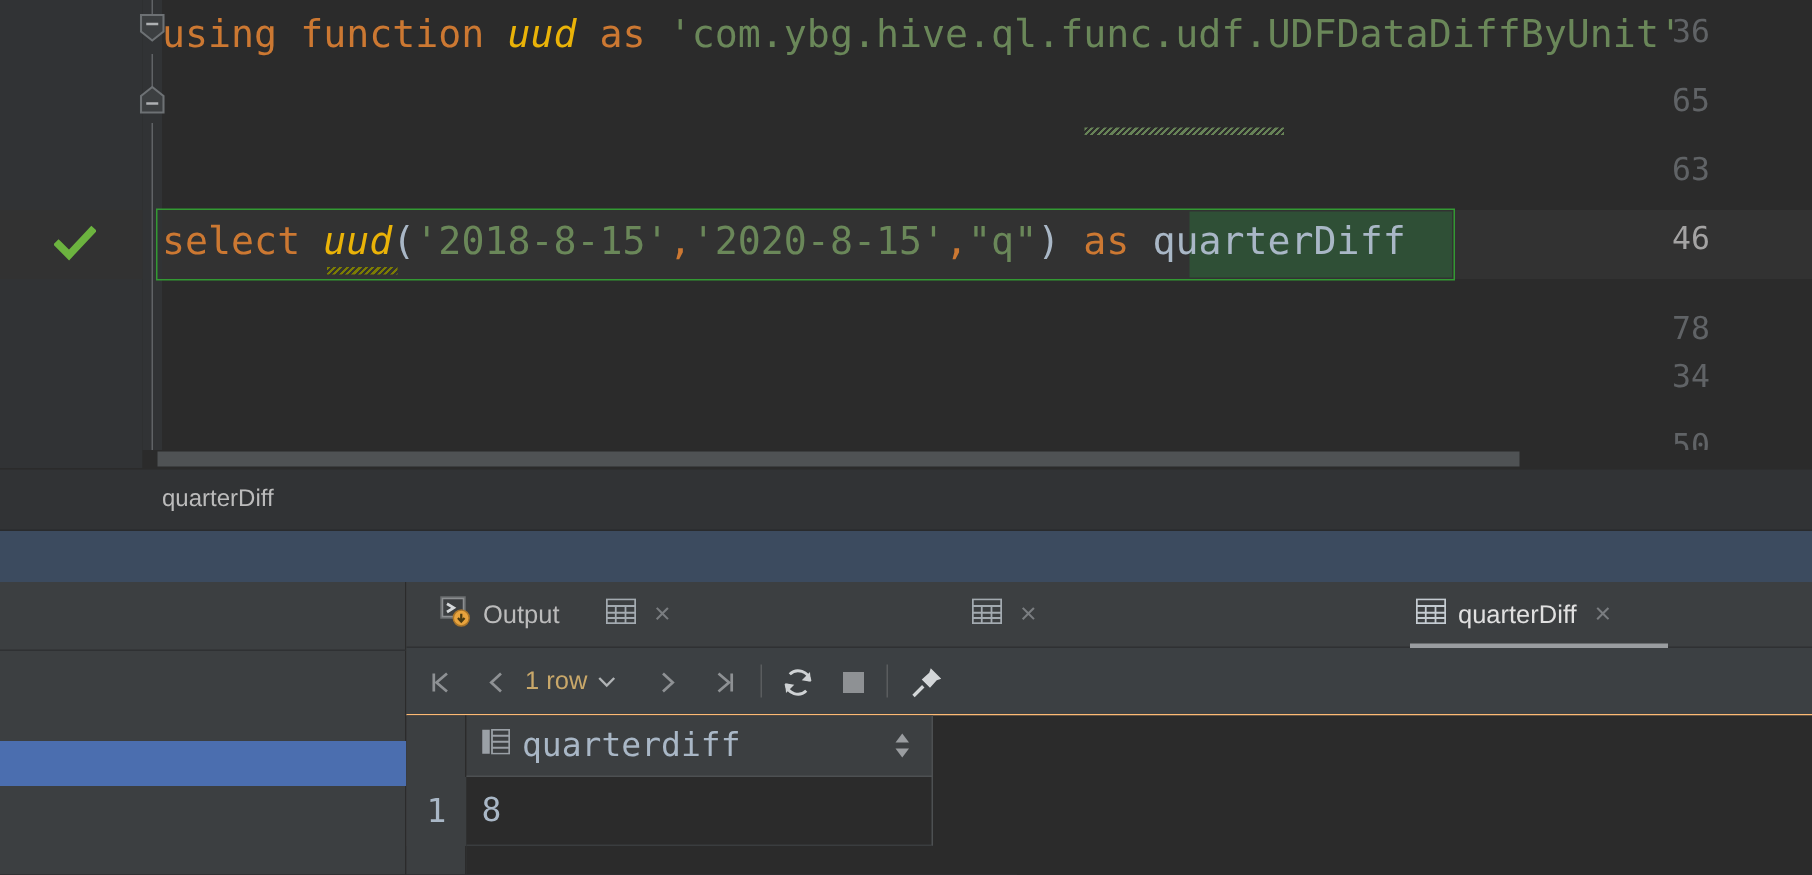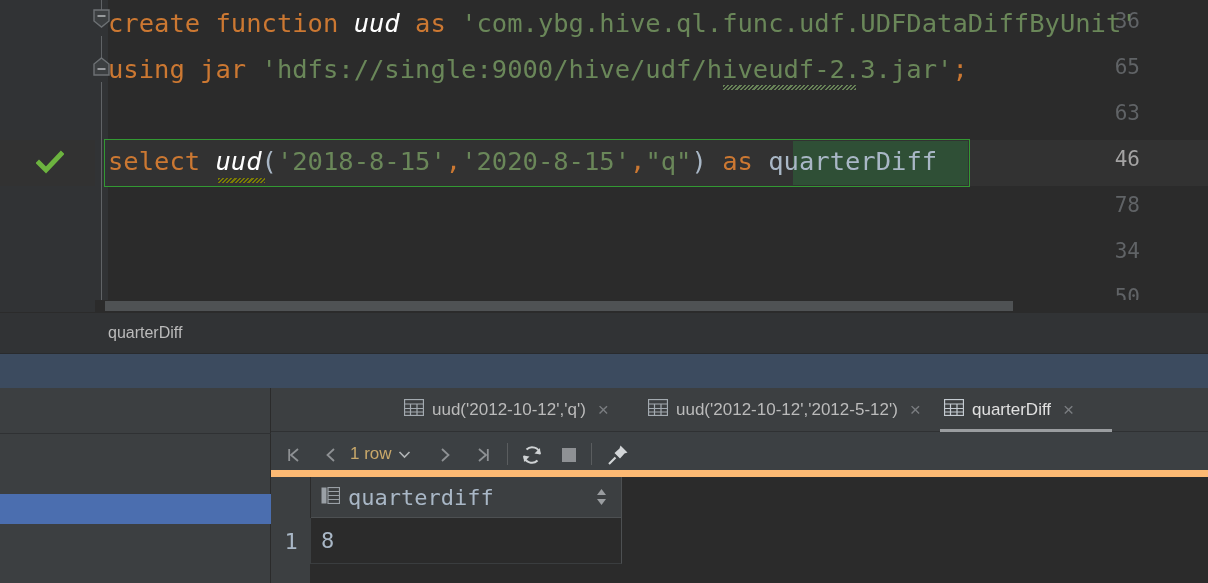--- a/index.html
+++ b/index.html
@@ -44,21 +44,21 @@
 
   .code {
     position: absolute; left: 108px; top: 0; right: 0; height: 300px;
     font-family: "DejaVu Sans Mono", monospace;
     font-size: 25.5px; line-height: 46px; white-space: pre;
     color: #a9b7c6; overflow: hidden;
   }
   .cl { position: absolute; left: 0; height: 46px; }
   .kw  { color: #cc7832; }
   .str { color: #6a8759; }
-  .fn  { color: #ffffff; font-style: italic; }
+  .fn  { color: #eab308; font-style: italic; }
   .pl  { color: #a9b7c6; }
   .id  { color: #a9b7c6; }
   .brk { color: #a9b7c6; }
 
   .curline-bg {
     position: absolute; left: 108px; right: 0; height: 46px; background: #323232;
   }
   .selbox {
     position: absolute; border: 1px solid #339933;
     pointer-events: none;
@@ -135,21 +135,21 @@
   }
   .tab .tclose { color: #7a7d80; font-size: 19px; margin-left: 4px; }
   .tab.active { color: #e0e0e0; }
   .tab.active .underline {
     position: absolute; left: 0; right: 0; bottom: 0; height: 3px; background: #9a9da0;
   }
 
   
   .toolbar {
     position: absolute; left: 0; top: 44px; right: 0; height: 45px;
-    background: #3c4043; border-bottom: 7px solid #fdba74;
+    background: #3c4043; border-bottom: 1px solid #fdba74;
   }
   .tbtn {
     position: absolute; top: 8px; width: 30px; height: 30px;
     display: flex; align-items: center; justify-content: center;
   }
   .tbsep {
     position: absolute; top: 11px; width: 1px; height: 22px; background: #5a5d5f;
   }
   .rowcount {
     position: absolute; top: 12px; font-size: 17px; color: #c9a86a;
@@ -203,21 +203,21 @@
     <div class="gutter"></div>
     <div class="foldcol"></div>
 
     <div class="gutter-cur" style="top:140px"></div>
     <div class="curline-bg" style="top:140px"></div>
 
     <div class="lnum" style="top:9px">36</div>
     <div class="lnum" style="top:55px">65</div>
     <div class="lnum" style="top:101px">63</div>
     <div class="lnum cur" style="top:147px">46</div>
-    <div class="lnum" style="top:193px">78</div>
+    <div class="lnum" style="top:207px">78</div>
     <div class="lnum" style="top:239px">34</div>
     <div class="lnum" style="top:285px">50</div>
 
     <div class="checkmark" style="top:149px">
       <svg width="28" height="28" viewBox="0 0 28 28">
         <path d="M3 14 L10 21 L25 5" stroke="#6cb33f" stroke-width="5" fill="none" stroke-linecap="square"></path>
       </svg>
     </div>
 
     <div class="foldline" style="top:0px; height:17px"></div>
@@ -233,23 +233,22 @@
     <div class="foldmark" style="top:57px">
       <svg width="17" height="19" viewBox="0 0 17 19">
         <path d="M8.5 1 L16 7 V18 H1 V7 Z" fill="#3c3f41" stroke="#6d7174" stroke-width="1.4"></path>
         <path d="M4.5 12 H12.5" stroke="#aeb1b3" stroke-width="1.6"></path>
       </svg>
     </div>
 
     <div class="selhl" style="left:793px; top:141px; width:175px; height:44px"></div>
 
     <div class="code">
-      <div class="cl" style="top:0px"><span class="kw">create function </span><span class="fn">uud</span><span class="pl"> </span><span class="kw">as</span><span class="pl"> </span><span class="str">'com.ybg.hive.ql.func.udf.UDFDataDiffByUnit'</span></div>
-
-      <div class="cl" style="top:46px"><span class="kw">using jar </span><span class="str">'hdfs://single:9000/hive/udf/hiveudf-2.3.jar'</span><span class="kw">;</span></div>
+      <div class="cl" style="top:0px"><span class="kw">using function </span><span class="fn">uud</span><span class="pl"> </span><span class="kw">as</span><span class="pl"> </span><span class="str">'com.ybg.hive.ql.func.udf.UDFDataDiffByUnit'</span></div>
+
 
       <div class="cl" style="top:92px"></div>
 
       <div class="cl" style="top:138px"><span class="kw">select </span><span class="fn">uud</span><span class="brk">(</span><span class="str">'2018-8-15'</span><span class="kw">,</span><span class="str">'2020-8-15'</span><span class="kw">,</span><span class="str">"q"</span><span class="brk">)</span><span class="pl"> </span><span class="kw">as</span><span class="pl"> </span><span class="id">quarterDiff</span></div>
 
       <div class="cl" style="top:184px"></div>
       <div class="cl" style="top:230px"></div>
       <div class="cl" style="top:276px"></div>
     </div>
 
@@ -272,40 +271,50 @@
 
     <div class="left-panel">
       <div class="left-div"></div>
       <div class="tree-sel"></div>
     </div>
 
     <div class="rpanel">
 
       <div class="tabrow">
 
+        <div class="tab" style="left:18px">
+          <span>
+            <svg width="21" height="21" viewBox="0 0 21 21">
+              <rect x="1" y="1" width="16" height="14" fill="#8c8f91" stroke="#6a6d6f"></rect>
+              <rect x="2.5" y="2.5" width="13" height="11" fill="#3c3f41"></rect>
+              <path d="M5 5.5 L9.5 8.2 L5 11" stroke="#d6d9db" stroke-width="1.8" fill="none"></path>
+              <circle cx="14.5" cy="15" r="5.3" fill="#e8a33d" stroke="#a9752a"></circle>
+              <path d="M14.5 12.2 V17.2 M12.3 15 L14.5 17.4 L16.7 15" stroke="#4a3a12" stroke-width="1.5" fill="none"></path>
+            </svg>
+          </span>
+          <span>Output</span>
+        </div>
 
         <div class="tab" style="left:129px">
           <span>
             <svg width="20" height="17" viewBox="0 0 20 17">
               <rect x="0.5" y="0.5" width="19" height="16" fill="none" stroke="#a3aab0" stroke-width="1.3"></rect>
               <path d="M0.5 5 H19.5 M0.5 9.5 H19.5 M0.5 13 H19.5 M6.5 5 V16.5 M13 5 V16.5" stroke="#a3aab0" stroke-width="1.2"></path>
             </svg>
           </span>
-          <span>uud('2012-10-12','q')</span>
           <span class="tclose">×</span>
         </div>
 
         <div class="tab" style="left:373px">
           <span>
             <svg width="20" height="17" viewBox="0 0 20 17">
               <rect x="0.5" y="0.5" width="19" height="16" fill="none" stroke="#a3aab0" stroke-width="1.3"></rect>
               <path d="M0.5 5 H19.5 M0.5 9.5 H19.5 M0.5 13 H19.5 M6.5 5 V16.5 M13 5 V16.5" stroke="#a3aab0" stroke-width="1.2"></path>
             </svg>
           </span>
-          <span>uud('2012-10-12','2012-5-12')</span>
           <span class="tclose">×</span>
         </div>
 
         <div class="tab active" style="left:669px; width:172px">
           <span>
             <svg width="20" height="17" viewBox="0 0 20 17">
               <rect x="0.5" y="0.5" width="19" height="16" fill="none" stroke="#c4cbd1" stroke-width="1.3"></rect>
               <path d="M0.5 5 H19.5 M0.5 9.5 H19.5 M0.5 13 H19.5 M6.5 5 V16.5 M13 5 V16.5" stroke="#c4cbd1" stroke-width="1.2"></path>
             </svg>
           </span>

